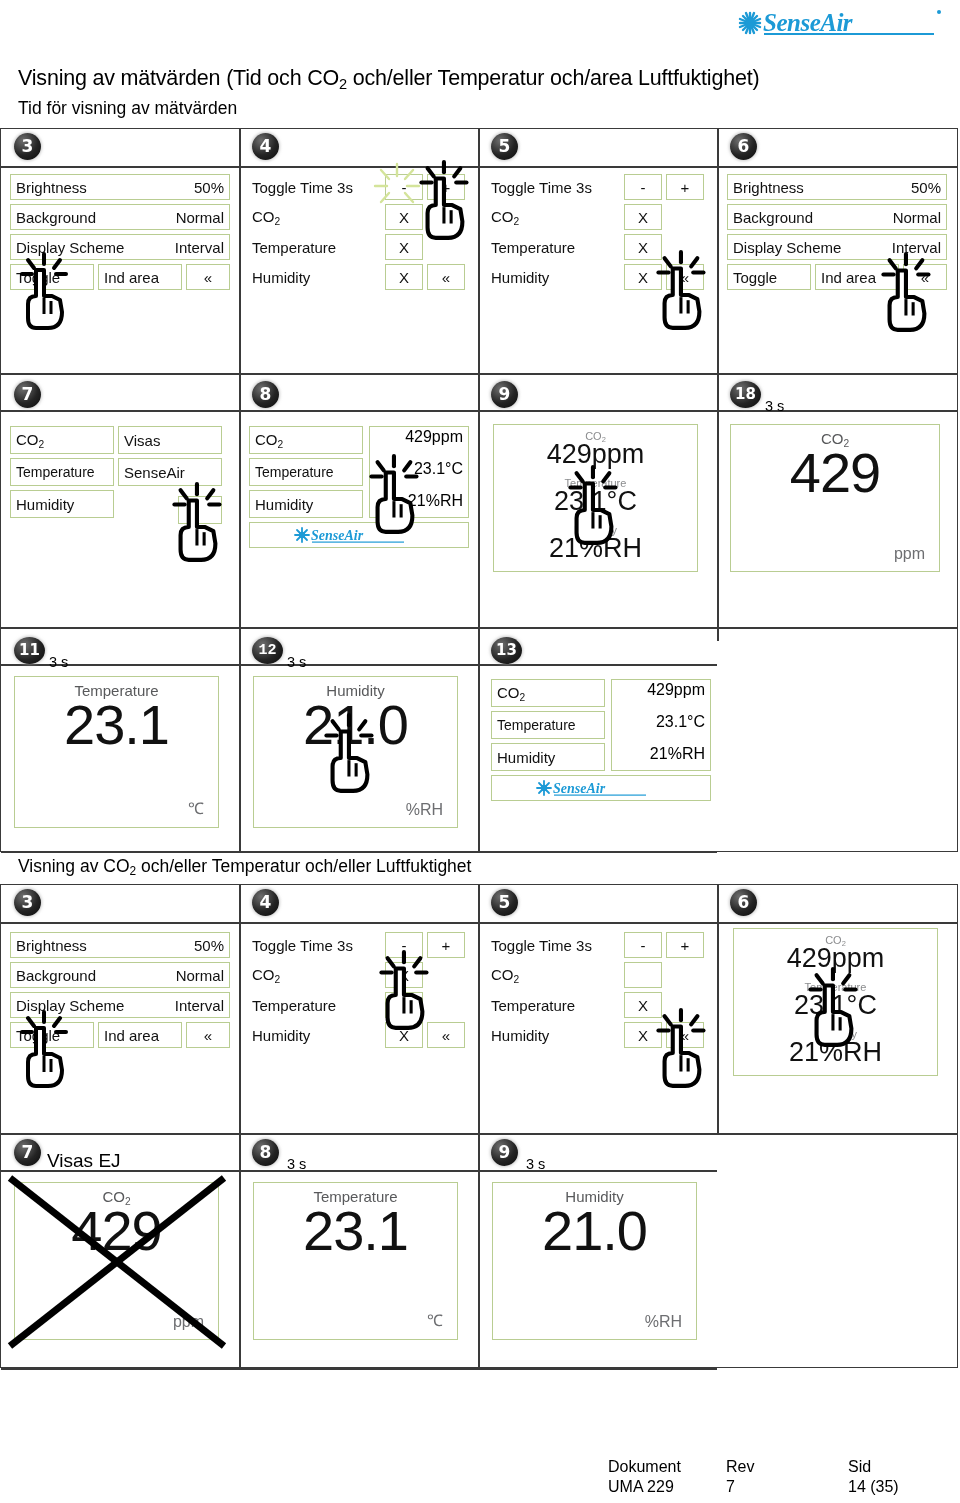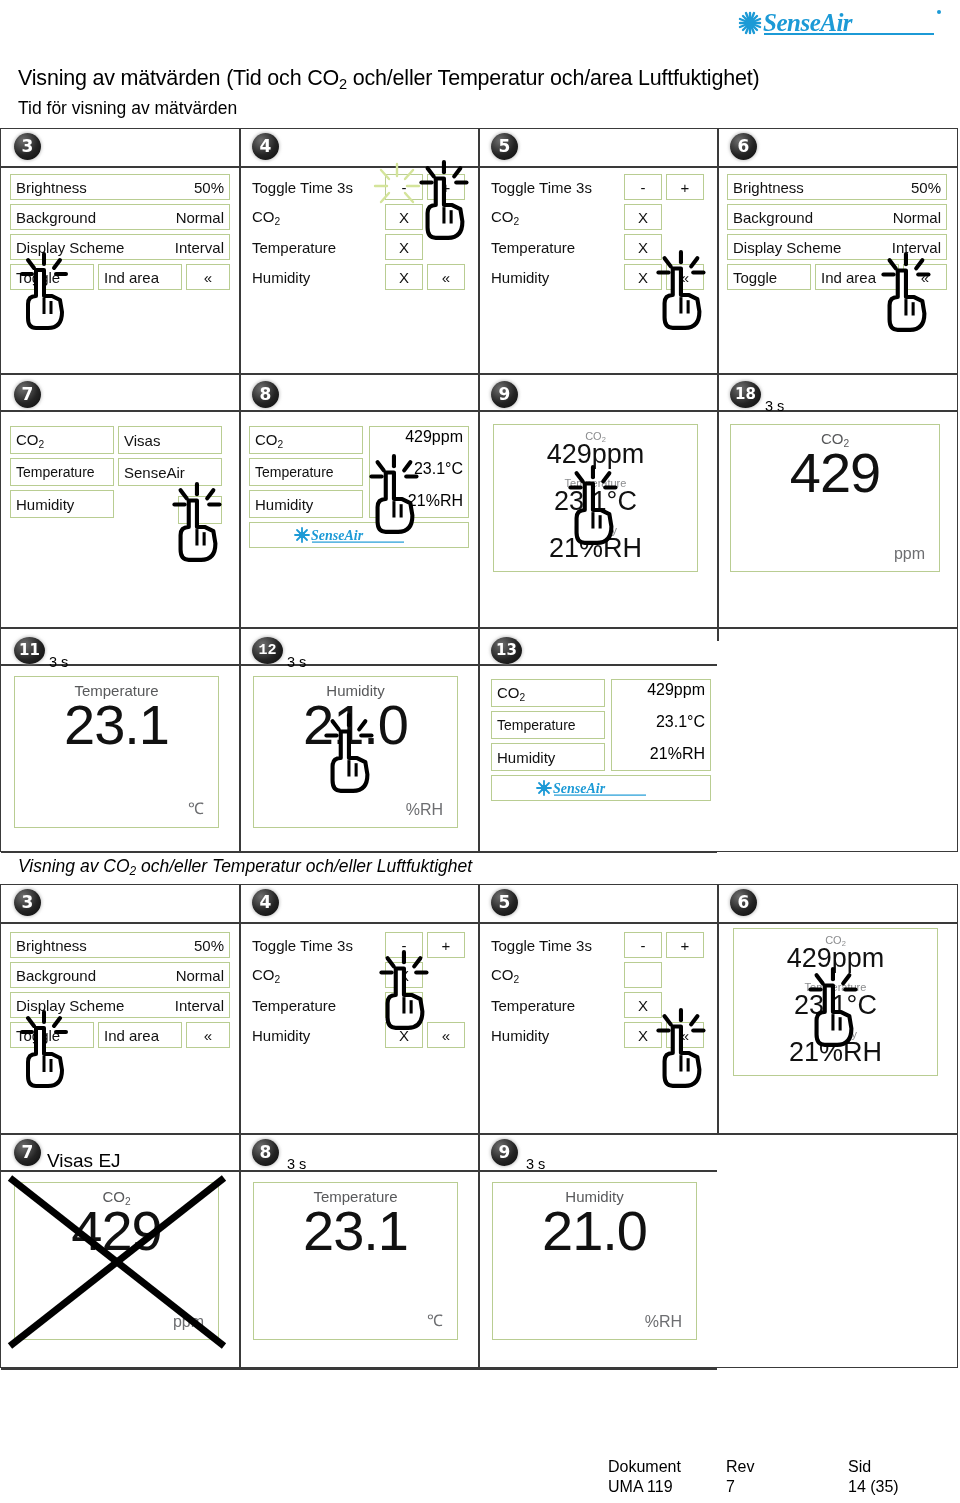--- a/index.html
+++ b/index.html
@@ -21,21 +21,21 @@
   .h-main {
     position: absolute; left: 18px; top: 66px;
     font-size: 21.5px; letter-spacing: -0.2px; white-space: nowrap;
   }
   .h-sub {
     position: absolute; left: 18px; top: 98px;
     font-size: 17.5px; white-space: nowrap;
   }
   .h-main2 {
     position: absolute; left: 18px; top: 856px;
-    font-size: 17.5px; white-space: nowrap; font-style: italic;
+    font-size: 17.5px; white-space: nowrap;
   }
   sub { font-size: 0.68em; vertical-align: -0.25em; }
 
   
   .grid { position: absolute; border: 1.5px solid #3a3a3a; }
   .grid .vline { position: absolute; top: 0; bottom: 0; width: 1.5px; background: #3a3a3a; }
   .grid .hline { position: absolute; left: 0; right: 0; height: 1.5px; background: #3a3a3a; }
   .badge {
     position: absolute; width: 27px; height: 27px; border-radius: 50%;
     background: radial-gradient(circle at 34% 28%, #6e6e6e 0%, #242424 55%, #0a0a0a 100%);
@@ -711,21 +711,21 @@
 
   <div class="footer">
     <table>
       <tbody>
           <tr>
         <td class="c1">Dokument</td>
         <td class="c2">Rev</td>
         <td class="c3">Sid</td>
       </tr>
       <tr class="r2">
-        <td class="c1">UMA 119</td>
+        <td class="c1">UMA 229</td>
         <td class="c2">7</td>
         <td class="c3">14 (35)</td>
       </tr>
     </tbody>
       </table>
   </div>
 
 </div>
 
 </body></html>

